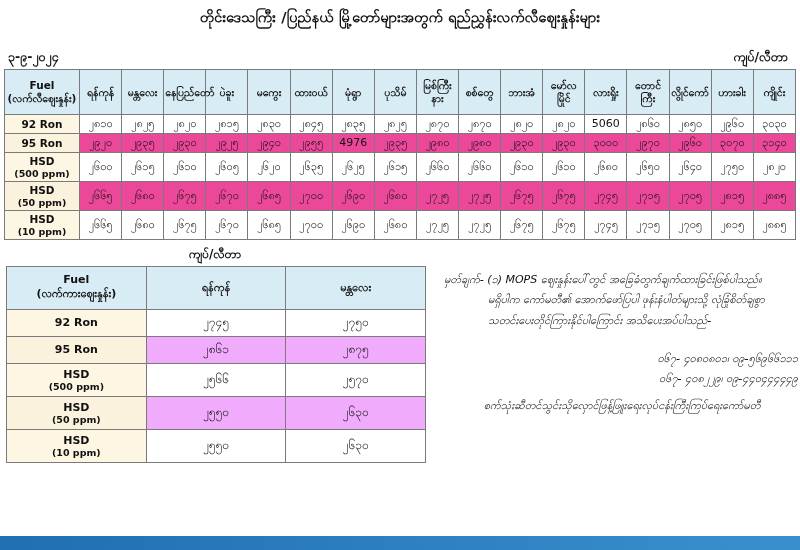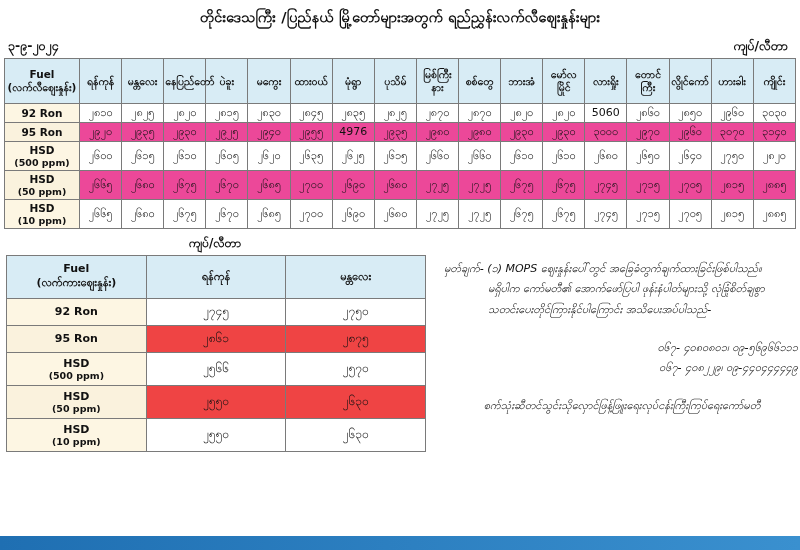--- a/index.html
+++ b/index.html
@@ -12,21 +12,21 @@
   
   .header{
     text-align:center;padding:6px 10px 2px 10px;
   }
   .header .line{
     font-size:14.5px;font-weight:bold;line-height:1.55;letter-spacing:0.2px;
     color:#111;
   }
   .subhead{
     display:flex;justify-content:space-between;align-items:flex-end;
-    padding:0 8px;margin-top:8px;gap:10px;
+    padding:0 8px;margin-top:19px;gap:10px;
   }
   .date{font-size:12.5px;font-weight:bold;}
   .unit-right{font-size:12.5px;font-weight:bold;padding-right:4px;}
 
   
   table{border-collapse:collapse;}
   .main-table{
     width:792px;margin:2px auto 0 auto;table-layout:fixed;
   }
   .main-table th,.main-table td{
@@ -66,21 +66,21 @@
   .lower-left{width:432px;padding-left:6px;}
   .lower-right{flex:1;padding-left:6px;padding-top:4px;}
 
   .small-table{width:420px;table-layout:fixed;}
   .small-table th,.small-table td{
     border:1px solid #7a7a7a;text-align:center;vertical-align:middle;
     font-size:11px;padding:4px 2px;
   }
   .small-table thead th{background:#d8ecf5;font-weight:bold;height:34px;}
   .small-table td.rowhead{background:#fdf6e3;font-weight:bold;}
-  .small-table tbody tr.alt td{background:#ef4444;}
+  .small-table tbody tr.alt td{background:#f0abfc;}
   .small-table tbody tr.alt td.rowhead{background:#faf2dd;}
   .small-table td.val{font-size:12px;}
 
   .note{font-size:11px;line-height:1.85;font-style:italic;}
   .note .ln{display:block;white-space:nowrap;}
   .note .indent1{padding-left:26px;}
   .note .indent2{padding-left:44px;}
   .note-right{text-align:right;padding-right:2px;}
   .note-center{text-align:center;}
 
@@ -318,20 +318,20 @@
         </span>
         <span class="ln indent2">မရှိပါက ကော်မတီ၏ အောက်ဖော်ပြပါ ဖုန်းနံပါတ်များသို့ လုံခြုံစိတ်ချစွာ</span>
         <span class="ln indent2">သတင်းပေးတိုင်ကြားနိုင်ပါကြောင်း အသိပေးအပ်ပါသည်-</span>
       </div>
 
       <div class="note note-right" style="margin-top:18px;">
         <span class="ln">၀၆၇- ၄၀၈၀၈၀၁၊ ၀၉-၅၆၉၆၆၁၁၁</span>
         <span class="ln">၀၆၇- ၄၀၈၂၂၉၊ ၀၉-၄၄၀၄၄၄၄၄၉</span>
       </div>
 
-      <div class="note note-center" style="margin-top:17px;">စက်သုံးဆီတင်သွင်းသိုလှောင်ဖြန့်ဖြူးရေးလုပ်ငန်းကြီးကြပ်ရေးကော်မတီ</div>
+      <div class="note note-center" style="margin-top:6px;">စက်သုံးဆီတင်သွင်းသိုလှောင်ဖြန့်ဖြူးရေးလုပ်ငန်းကြီးကြပ်ရေးကော်မတီ</div>
     </div>
   </div>
 
   <div class="footer-bar">
     <div class="inner"></div>
   </div>
 </div>
 
 </body></html>

